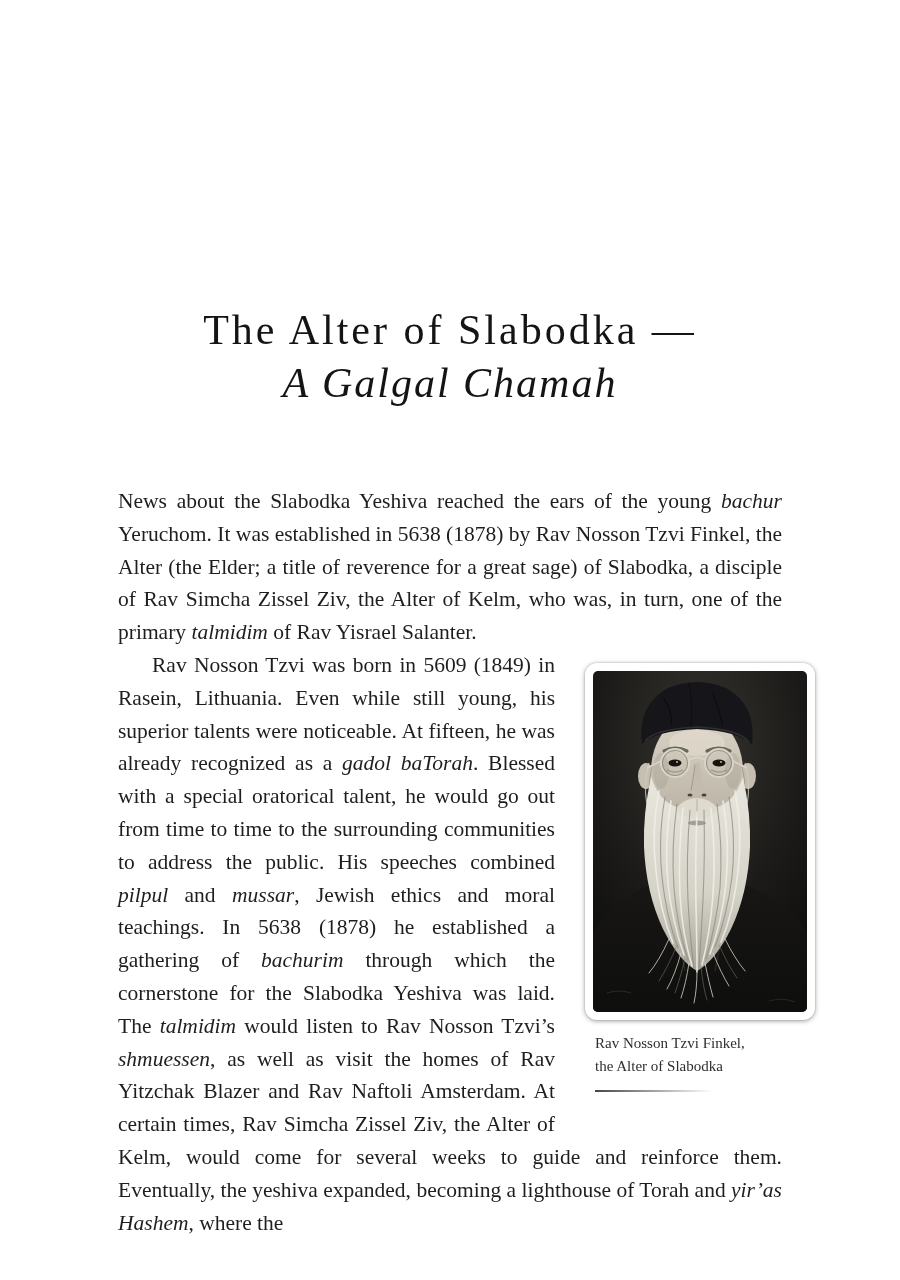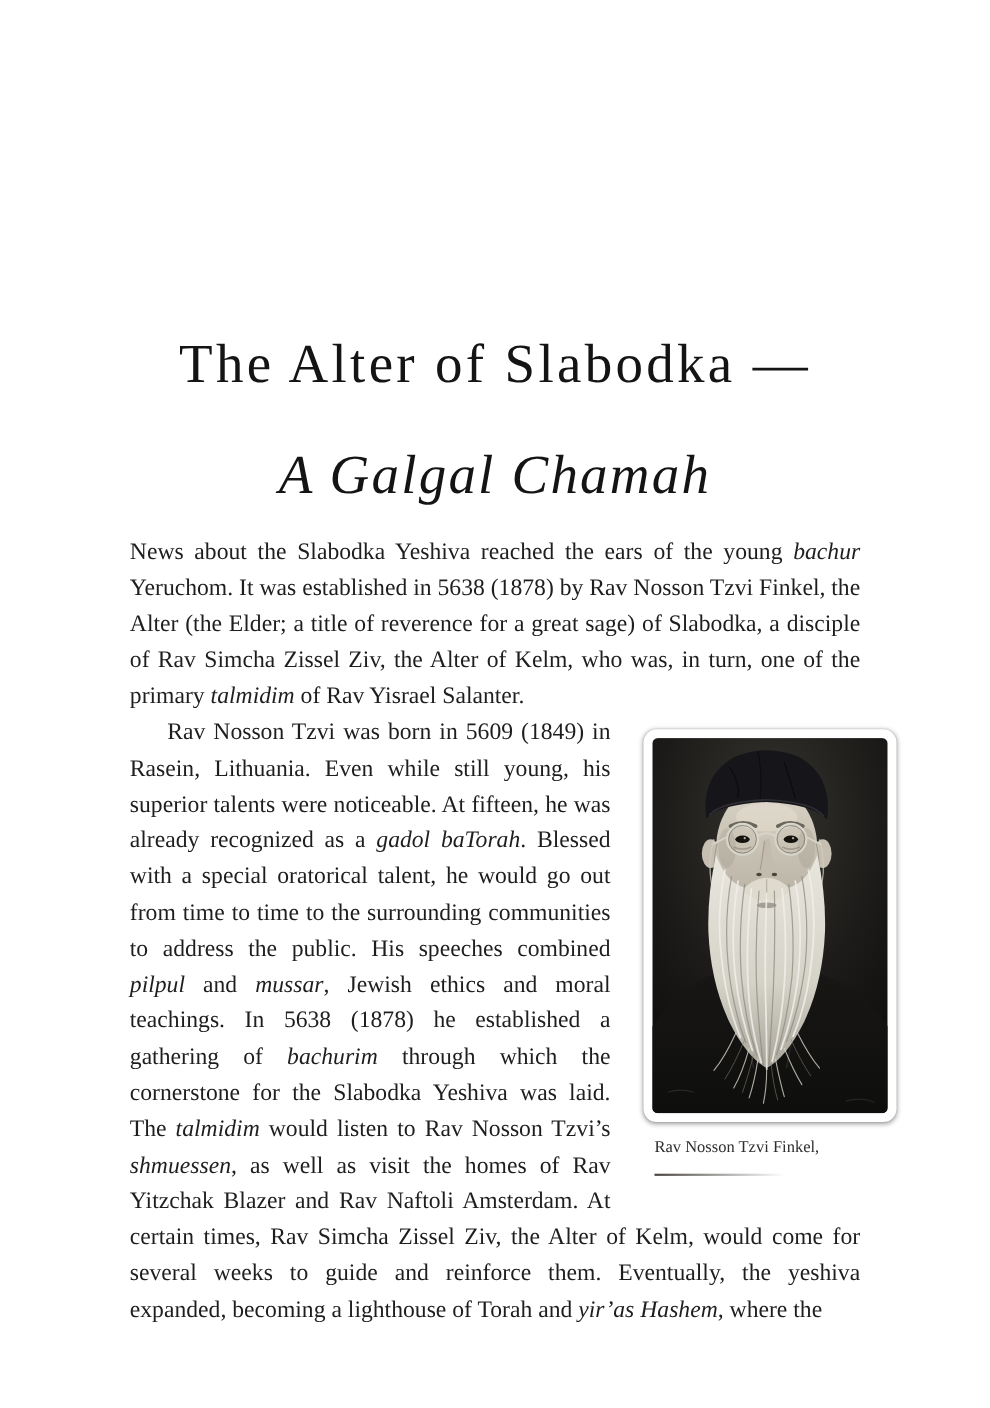--- a/index.html
+++ b/index.html
@@ -9,24 +9,24 @@
     overflow:hidden;
   }
   .page { position:relative; width:900px; height:1280px; background:#ffffff; }
 
   .chapter {
     position:absolute; top:246px; left:0; width:100%;
     text-align:center; font-size:24px; letter-spacing:0.5px; color:#1b1b1b;
   }
   .title {
     position:absolute; top:304px; left:0; width:100%;
-    text-align:center; font-size:50px; line-height:53px;
+    text-align:center; font-size:42px; line-height:53px;
     letter-spacing:3px; color:#141414;
   }
-  .title .l2 { font-style:italic; letter-spacing:2px;margin-top:48px; }
+  .title .l2 { font-style:italic; letter-spacing:2px; }
 
   .bodytext {
     position:absolute; top:485px; left:118px; width:664px;
     font-size:21.5px; line-height:32.8px; text-align:justify;
     color:#1e1e1e;
   }
   .bodytext p { margin:0; padding:0; }
   .p-indent { text-indent:34px; }
   .bodytext i { font-style:italic; }
 
@@ -182,20 +182,21 @@
               <path d="M92,288 Q87,308 82,322"></path>
               <path d="M108,296 Q110,316 114,329"></path>
               <path d="M84,274 Q75,296 66,310"></path>
               <path d="M126,274 Q135,294 144,307"></path>
             </g>
           </g>
         </svg>
       </div>
       <figcaption>
         <span>Rav Nosson Tzvi Finkel,</span>
+        <span>the Alter of Slabodka</span>
       </figcaption>
       <div class="caption-rule"></div>
     </figure>
 
     <p class="p-indent"><span>Rav Nosson Tzvi was born in 5609 (1849) in Rasein, Lithuania. Even while still young, his superior talents were noticeable. At fifteen, he was already recognized as a </span><i>gadol baTorah</i><span>. Blessed with a special oratorical talent, he would go out from time to time to the surrounding communities to address the public. His speeches combined </span><i>pilpul</i><span> and </span><i>mussar</i><span>, Jewish ethics and moral teachings. In 5638 (1878) he established a gathering of </span><i>bachurim</i><span> through which the cornerstone for the Slabodka Yeshiva was laid. The </span><i>talmidim</i><span> would listen to Rav Nosson Tzvi’s </span><i>shmuessen</i><span>, as well as visit the homes of Rav Yitzchak Blazer and Rav Naftoli Amsterdam. At certain times, Rav Simcha Zissel Ziv, the Alter of Kelm, would come for several weeks to guide and reinforce them. Eventually, the yeshiva expanded, becoming a lighthouse of Torah and </span><i>yir’as Hashem</i><span>, where the</span></p>
   </div>
 
 
 </div>
 

